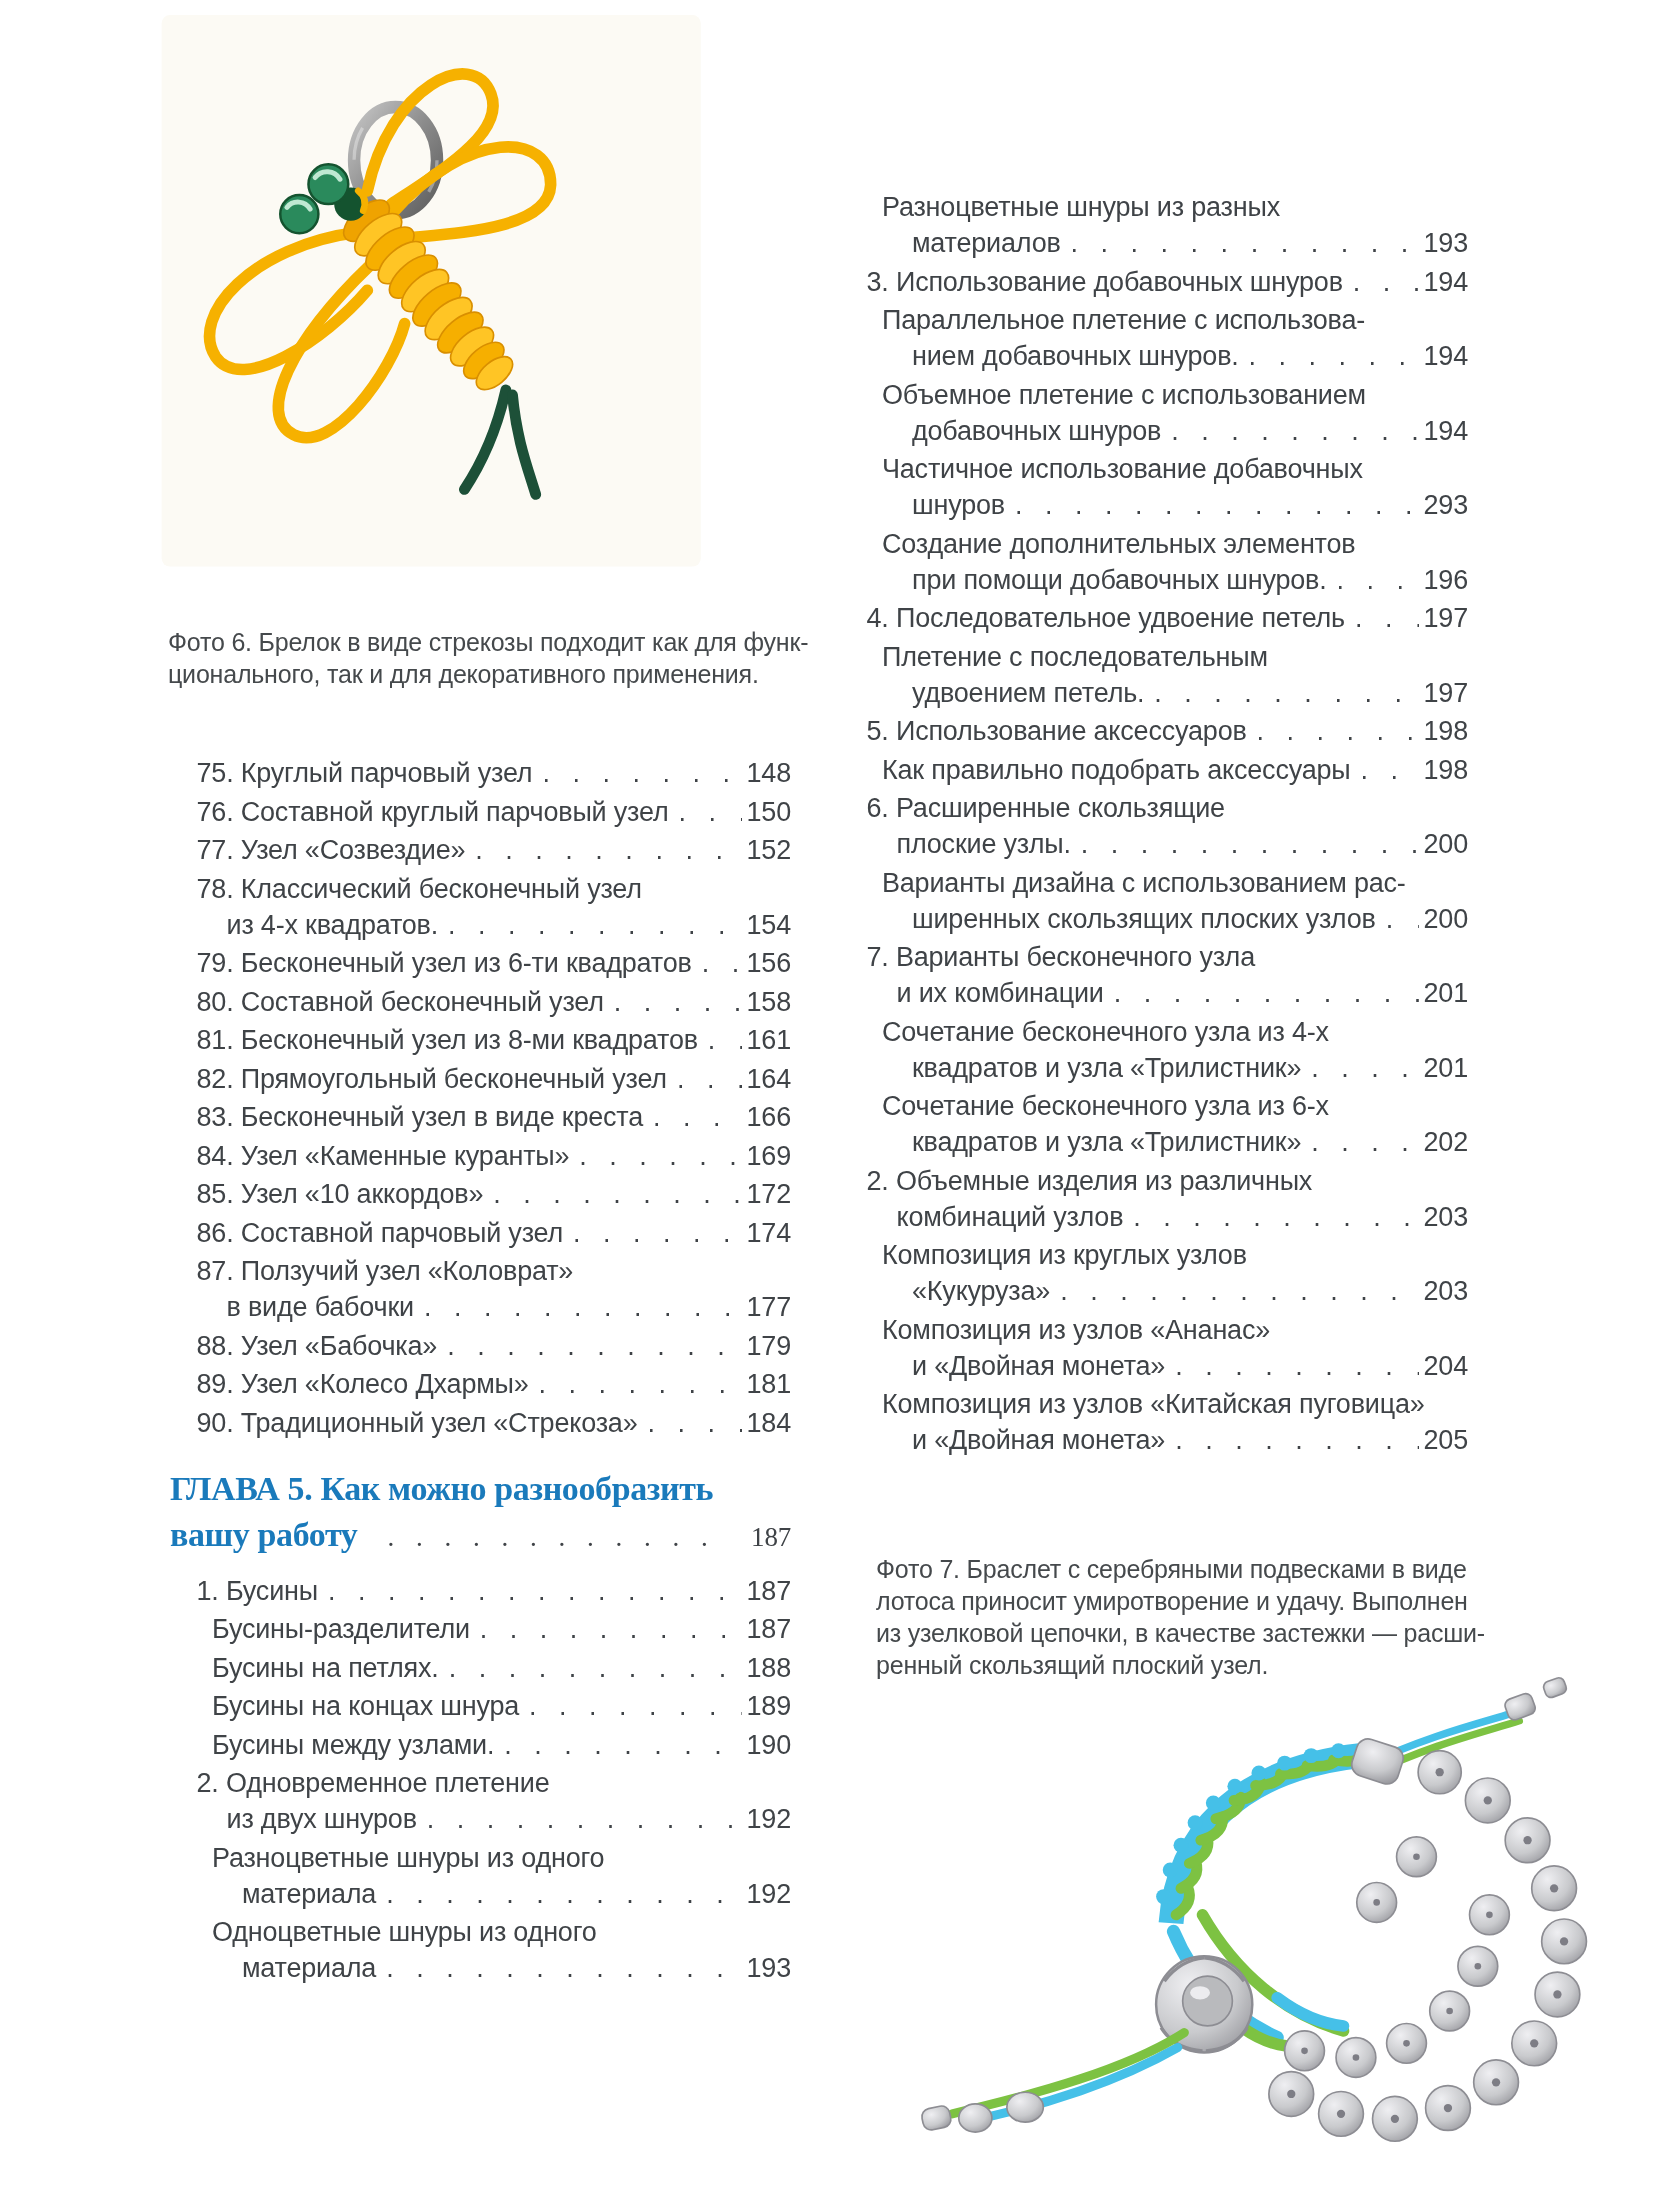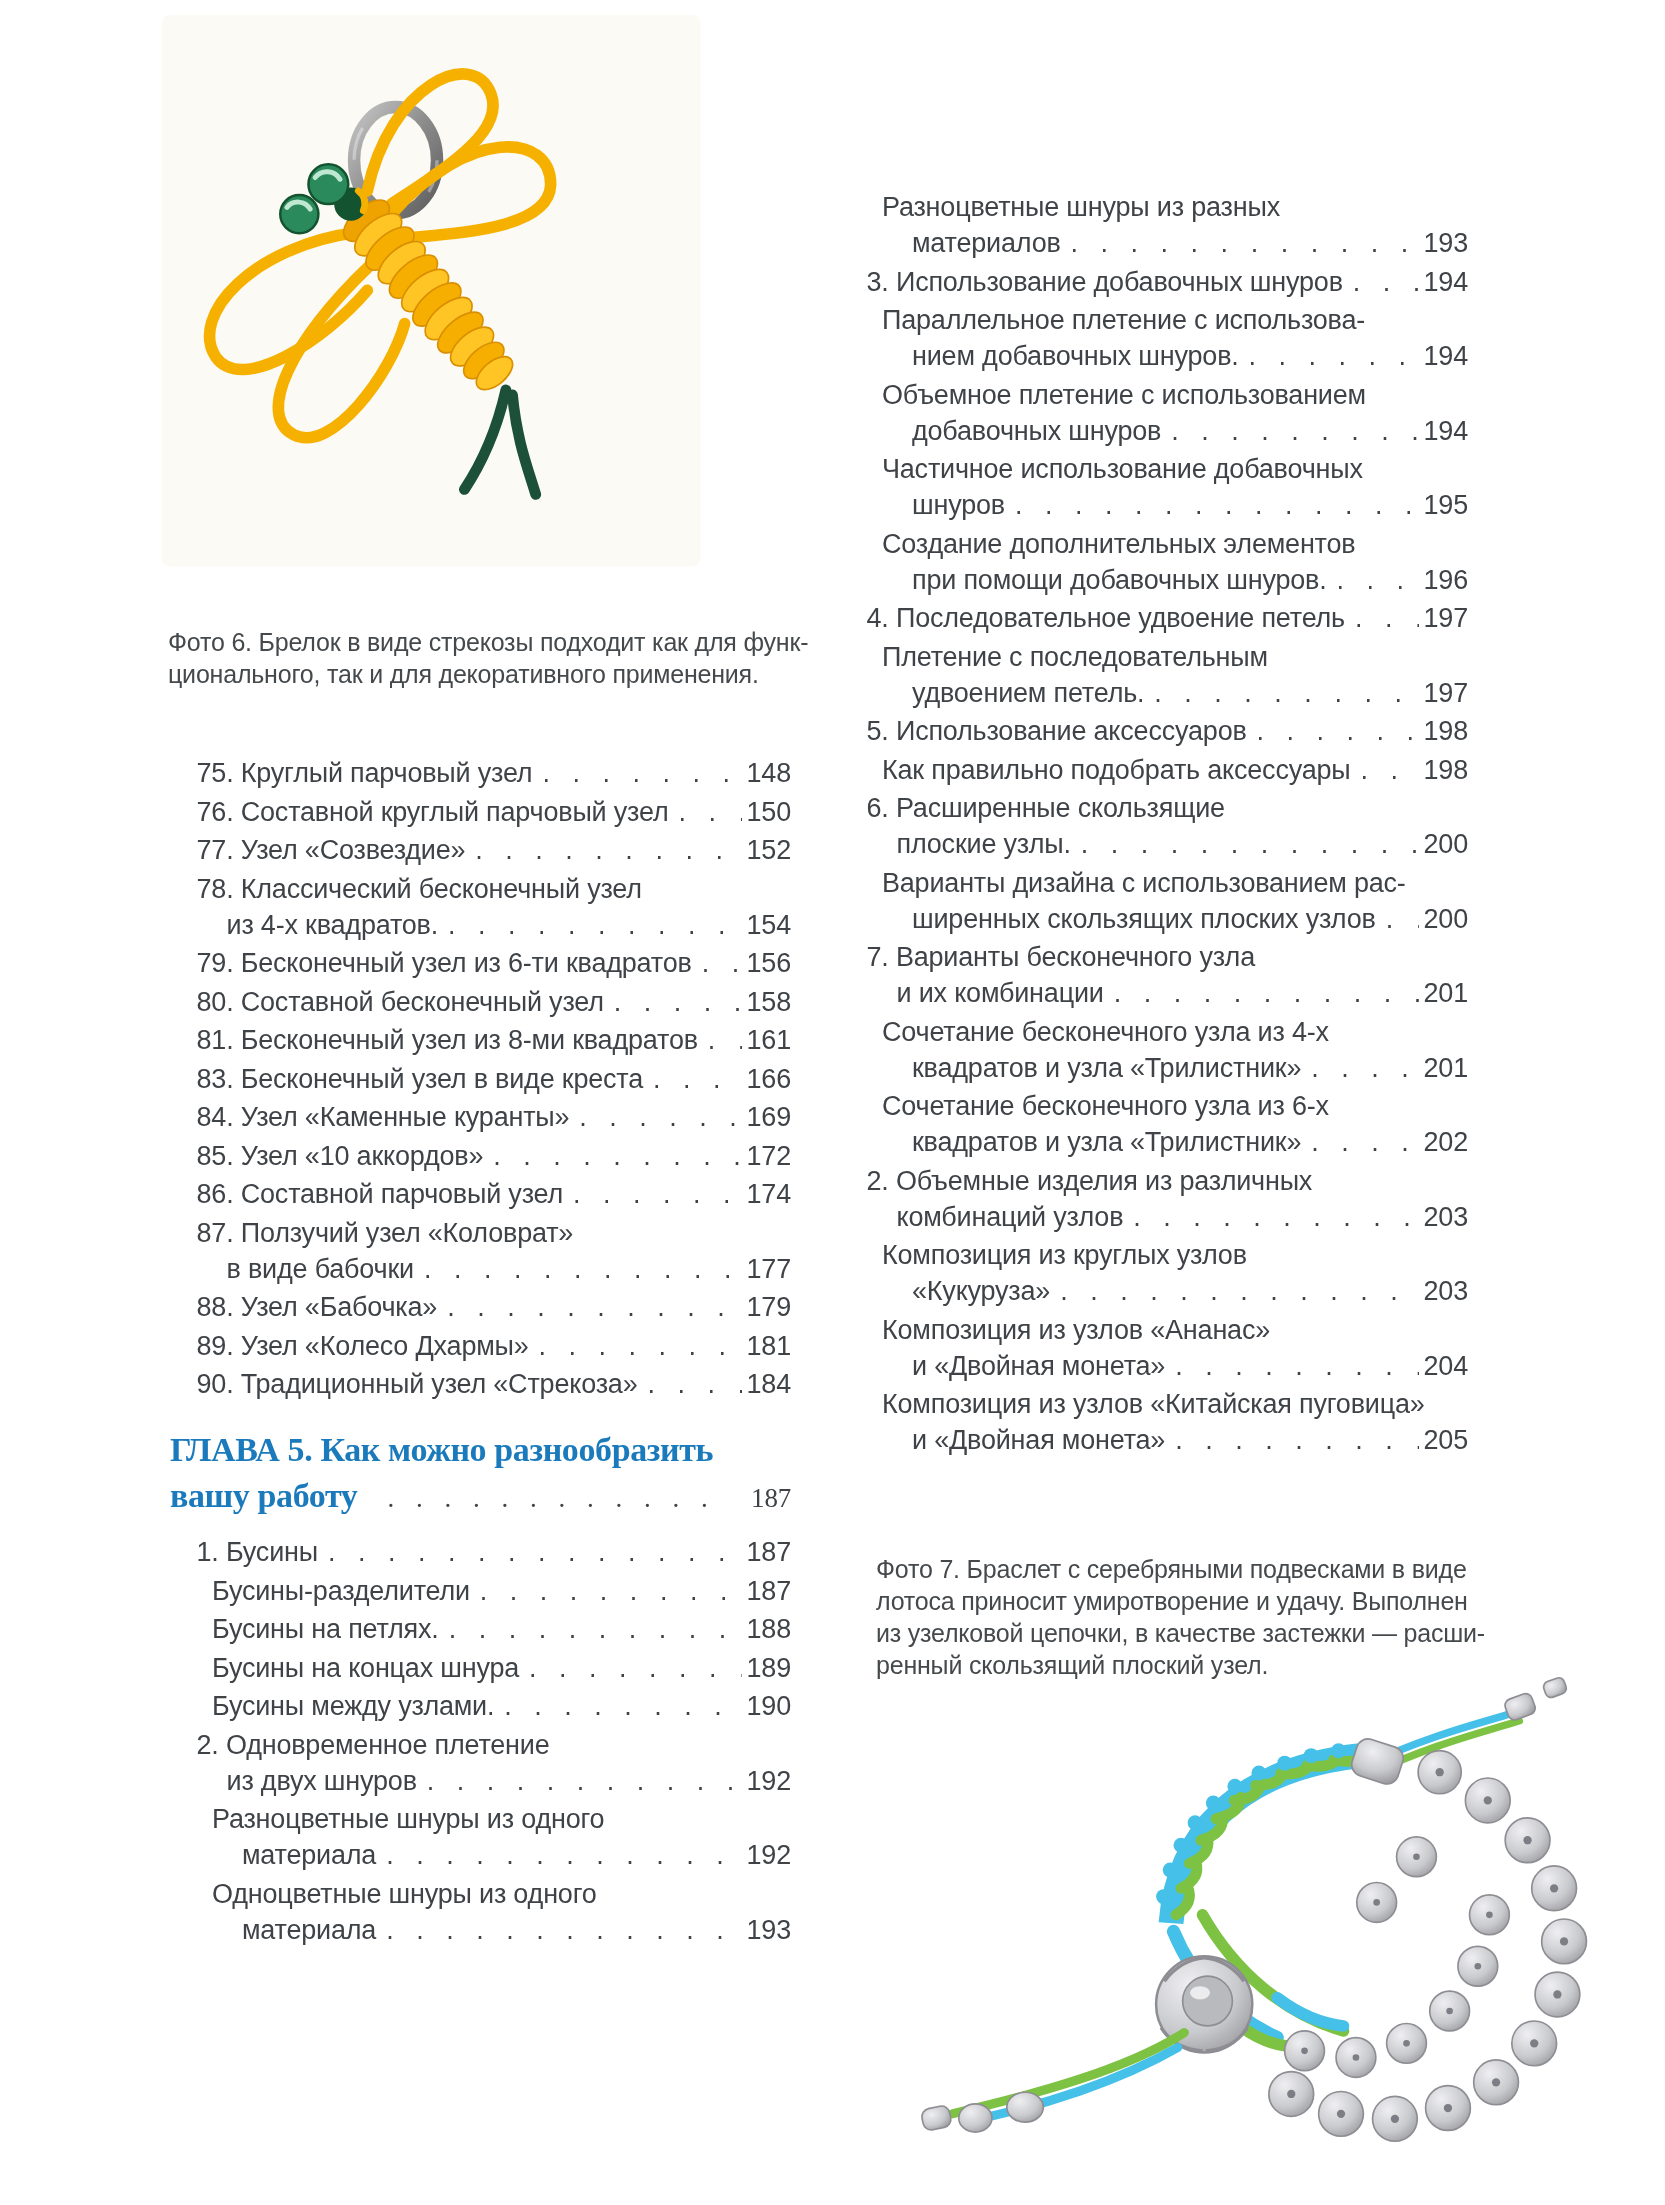--- a/index.html
+++ b/index.html
@@ -146,20 +146,27 @@
     </div>
     <div class="toc-item lvl1">
       <div class="toc-line">
         <span class="t">81. Бесконечный узел из 8-ми квадратов</span>
         <span class="dots"></span>
         <span class="pg">161</span>
       </div>
     </div>
     <div class="toc-item lvl1">
       <div class="toc-line">
+        <span class="t">82. Прямоугольный бесконечный узел</span>
+        <span class="dots"></span>
+        <span class="pg">164</span>
+      </div>
+    </div>
+    <div class="toc-item lvl1">
+      <div class="toc-line">
         <span class="t">83. Бесконечный узел в виде креста</span>
         <span class="dots"></span>
         <span class="pg">166</span>
       </div>
     </div>
     <div class="toc-item lvl1">
       <div class="toc-line">
         <span class="t">84. Узел «Каменные куранты»</span>
         <span class="dots"></span>
         <span class="pg">169</span>
@@ -324,21 +331,21 @@
         <span class="pg">194</span>
       </div>
     </div>
     <div class="toc-item lvl2">
       <div class="toc-line">
         <span class="t">Частичное использование добавочных</span>
       </div>
       <div class="toc-line">
         <span class="t">шнуров</span>
         <span class="dots"></span>
-        <span class="pg">195</span>
+        <span class="pg">293</span>
       </div>
     </div>
     <div class="toc-item lvl2">
       <div class="toc-line">
         <span class="t">Создание дополнительных элементов</span>
       </div>
       <div class="toc-line">
         <span class="t">при помощи добавочных шнуров.</span>
         <span class="dots"></span>
         <span class="pg">196</span>

